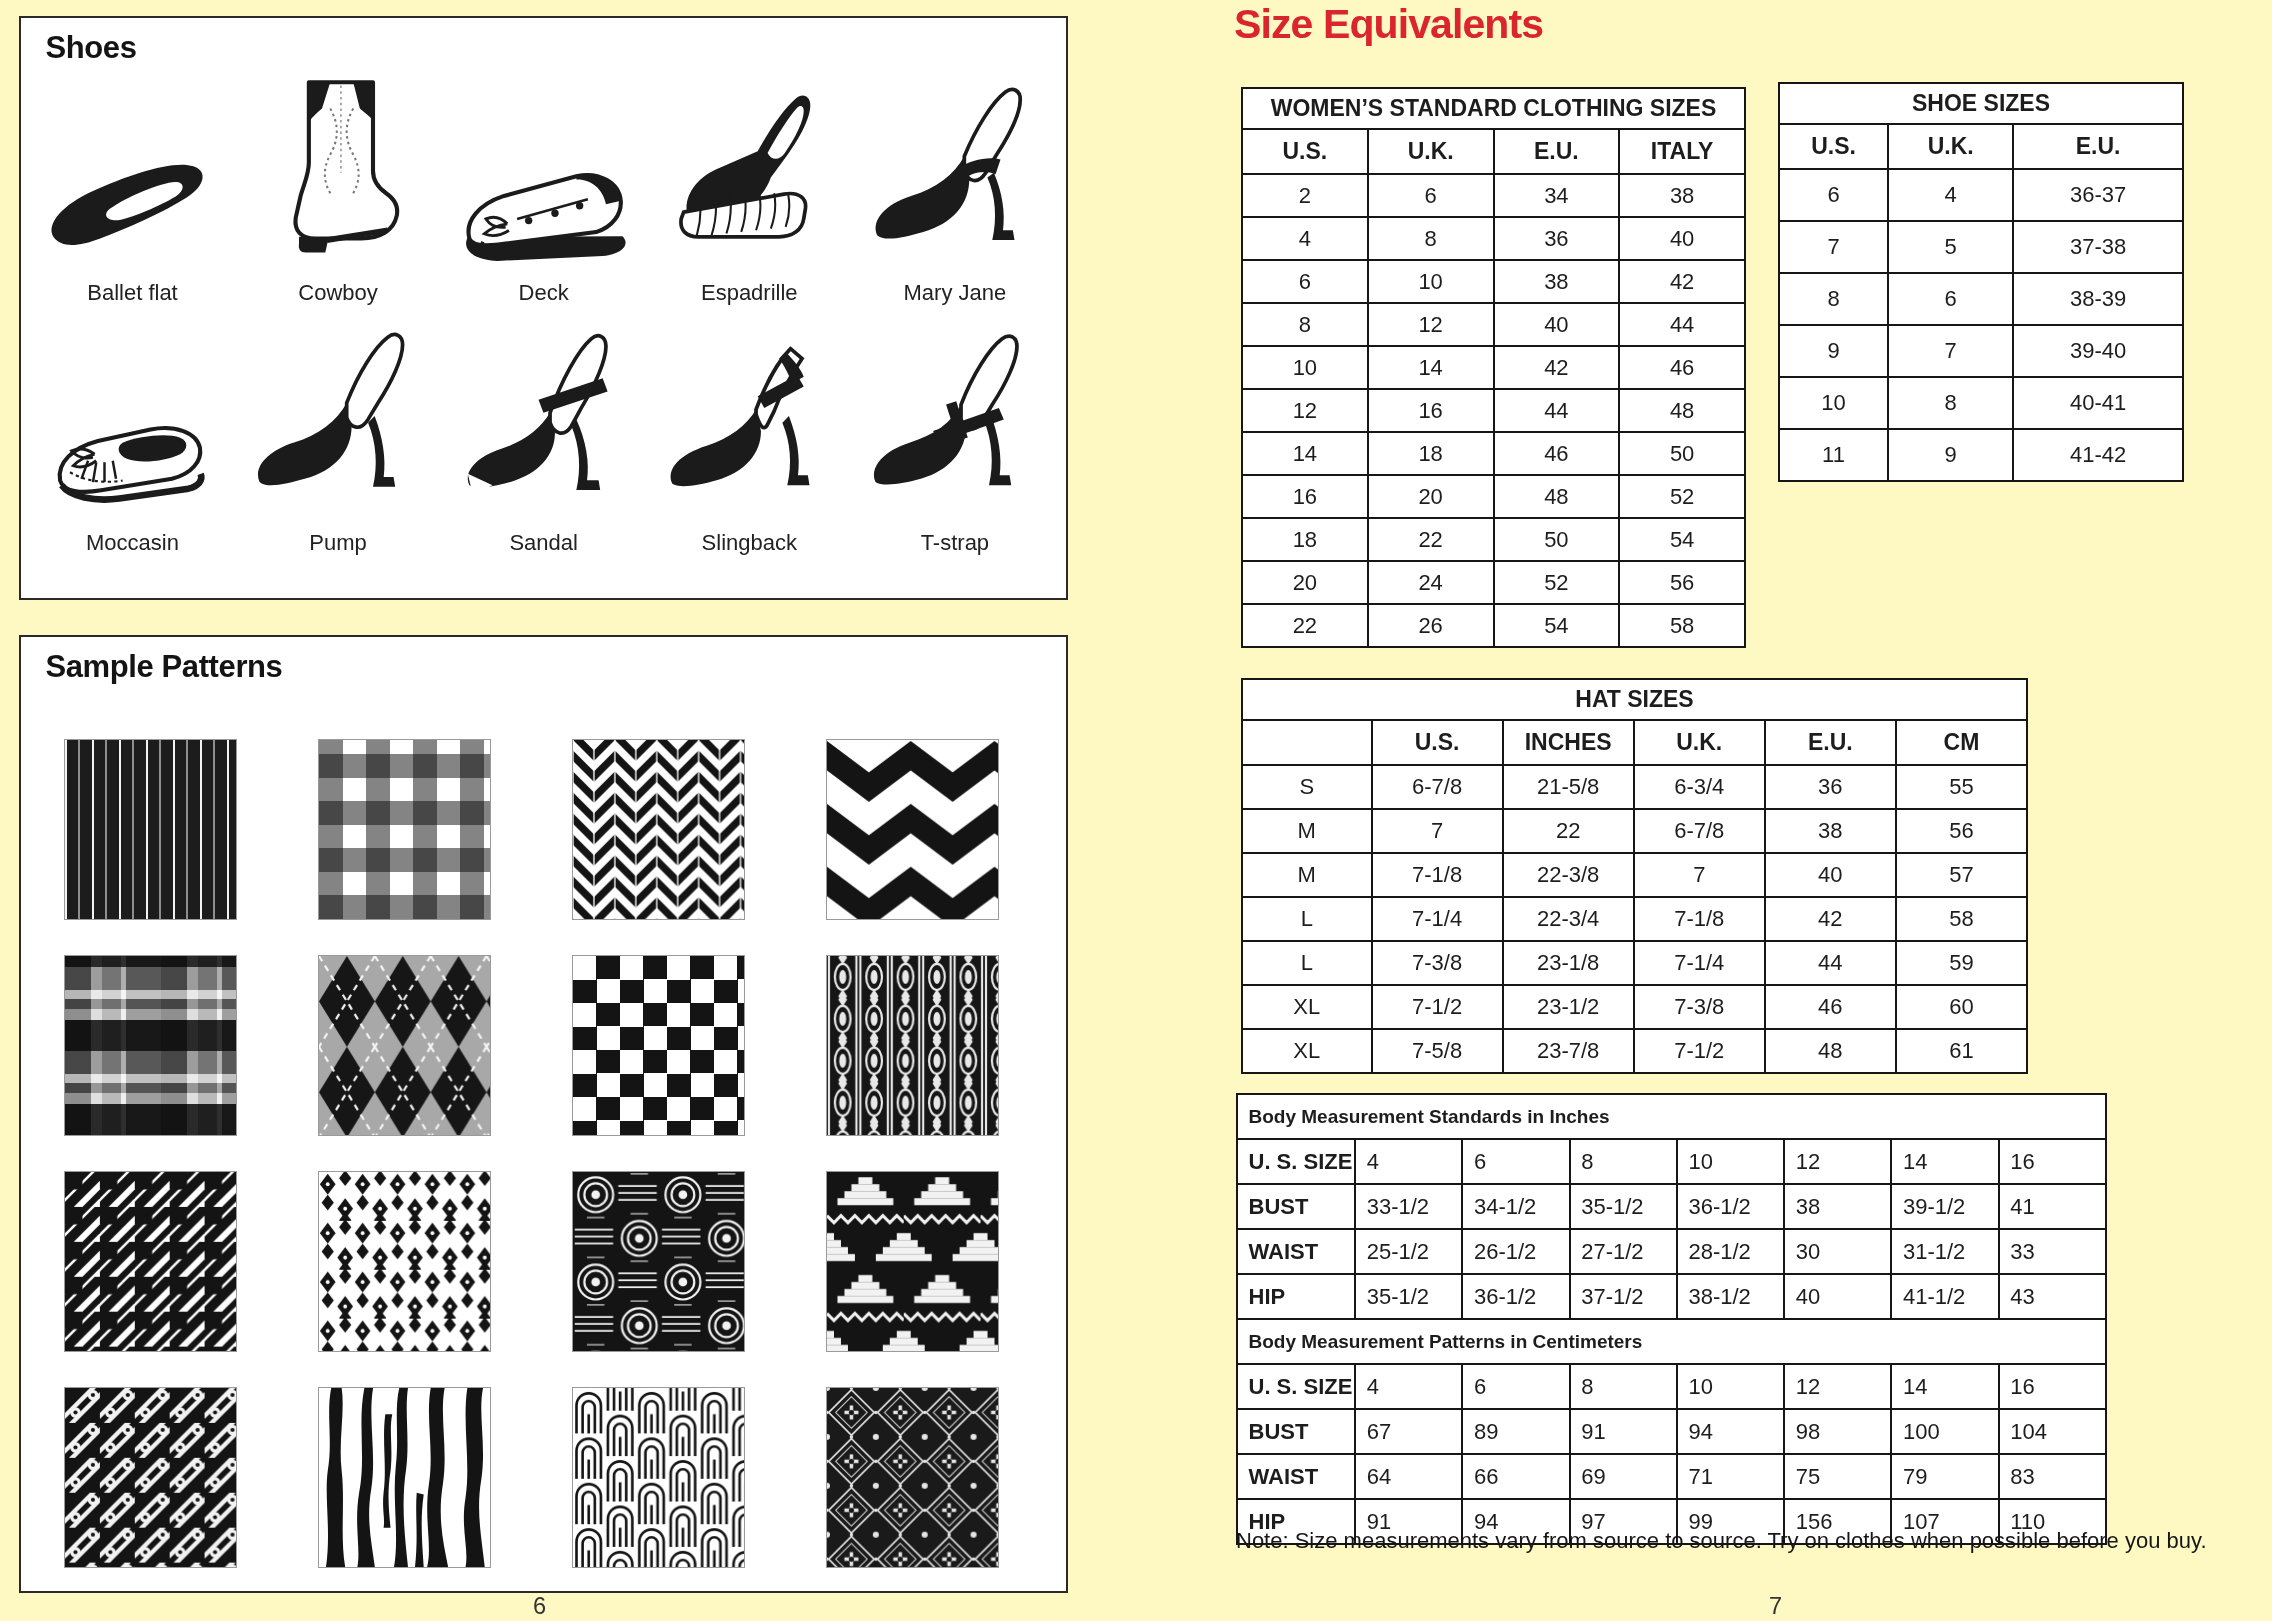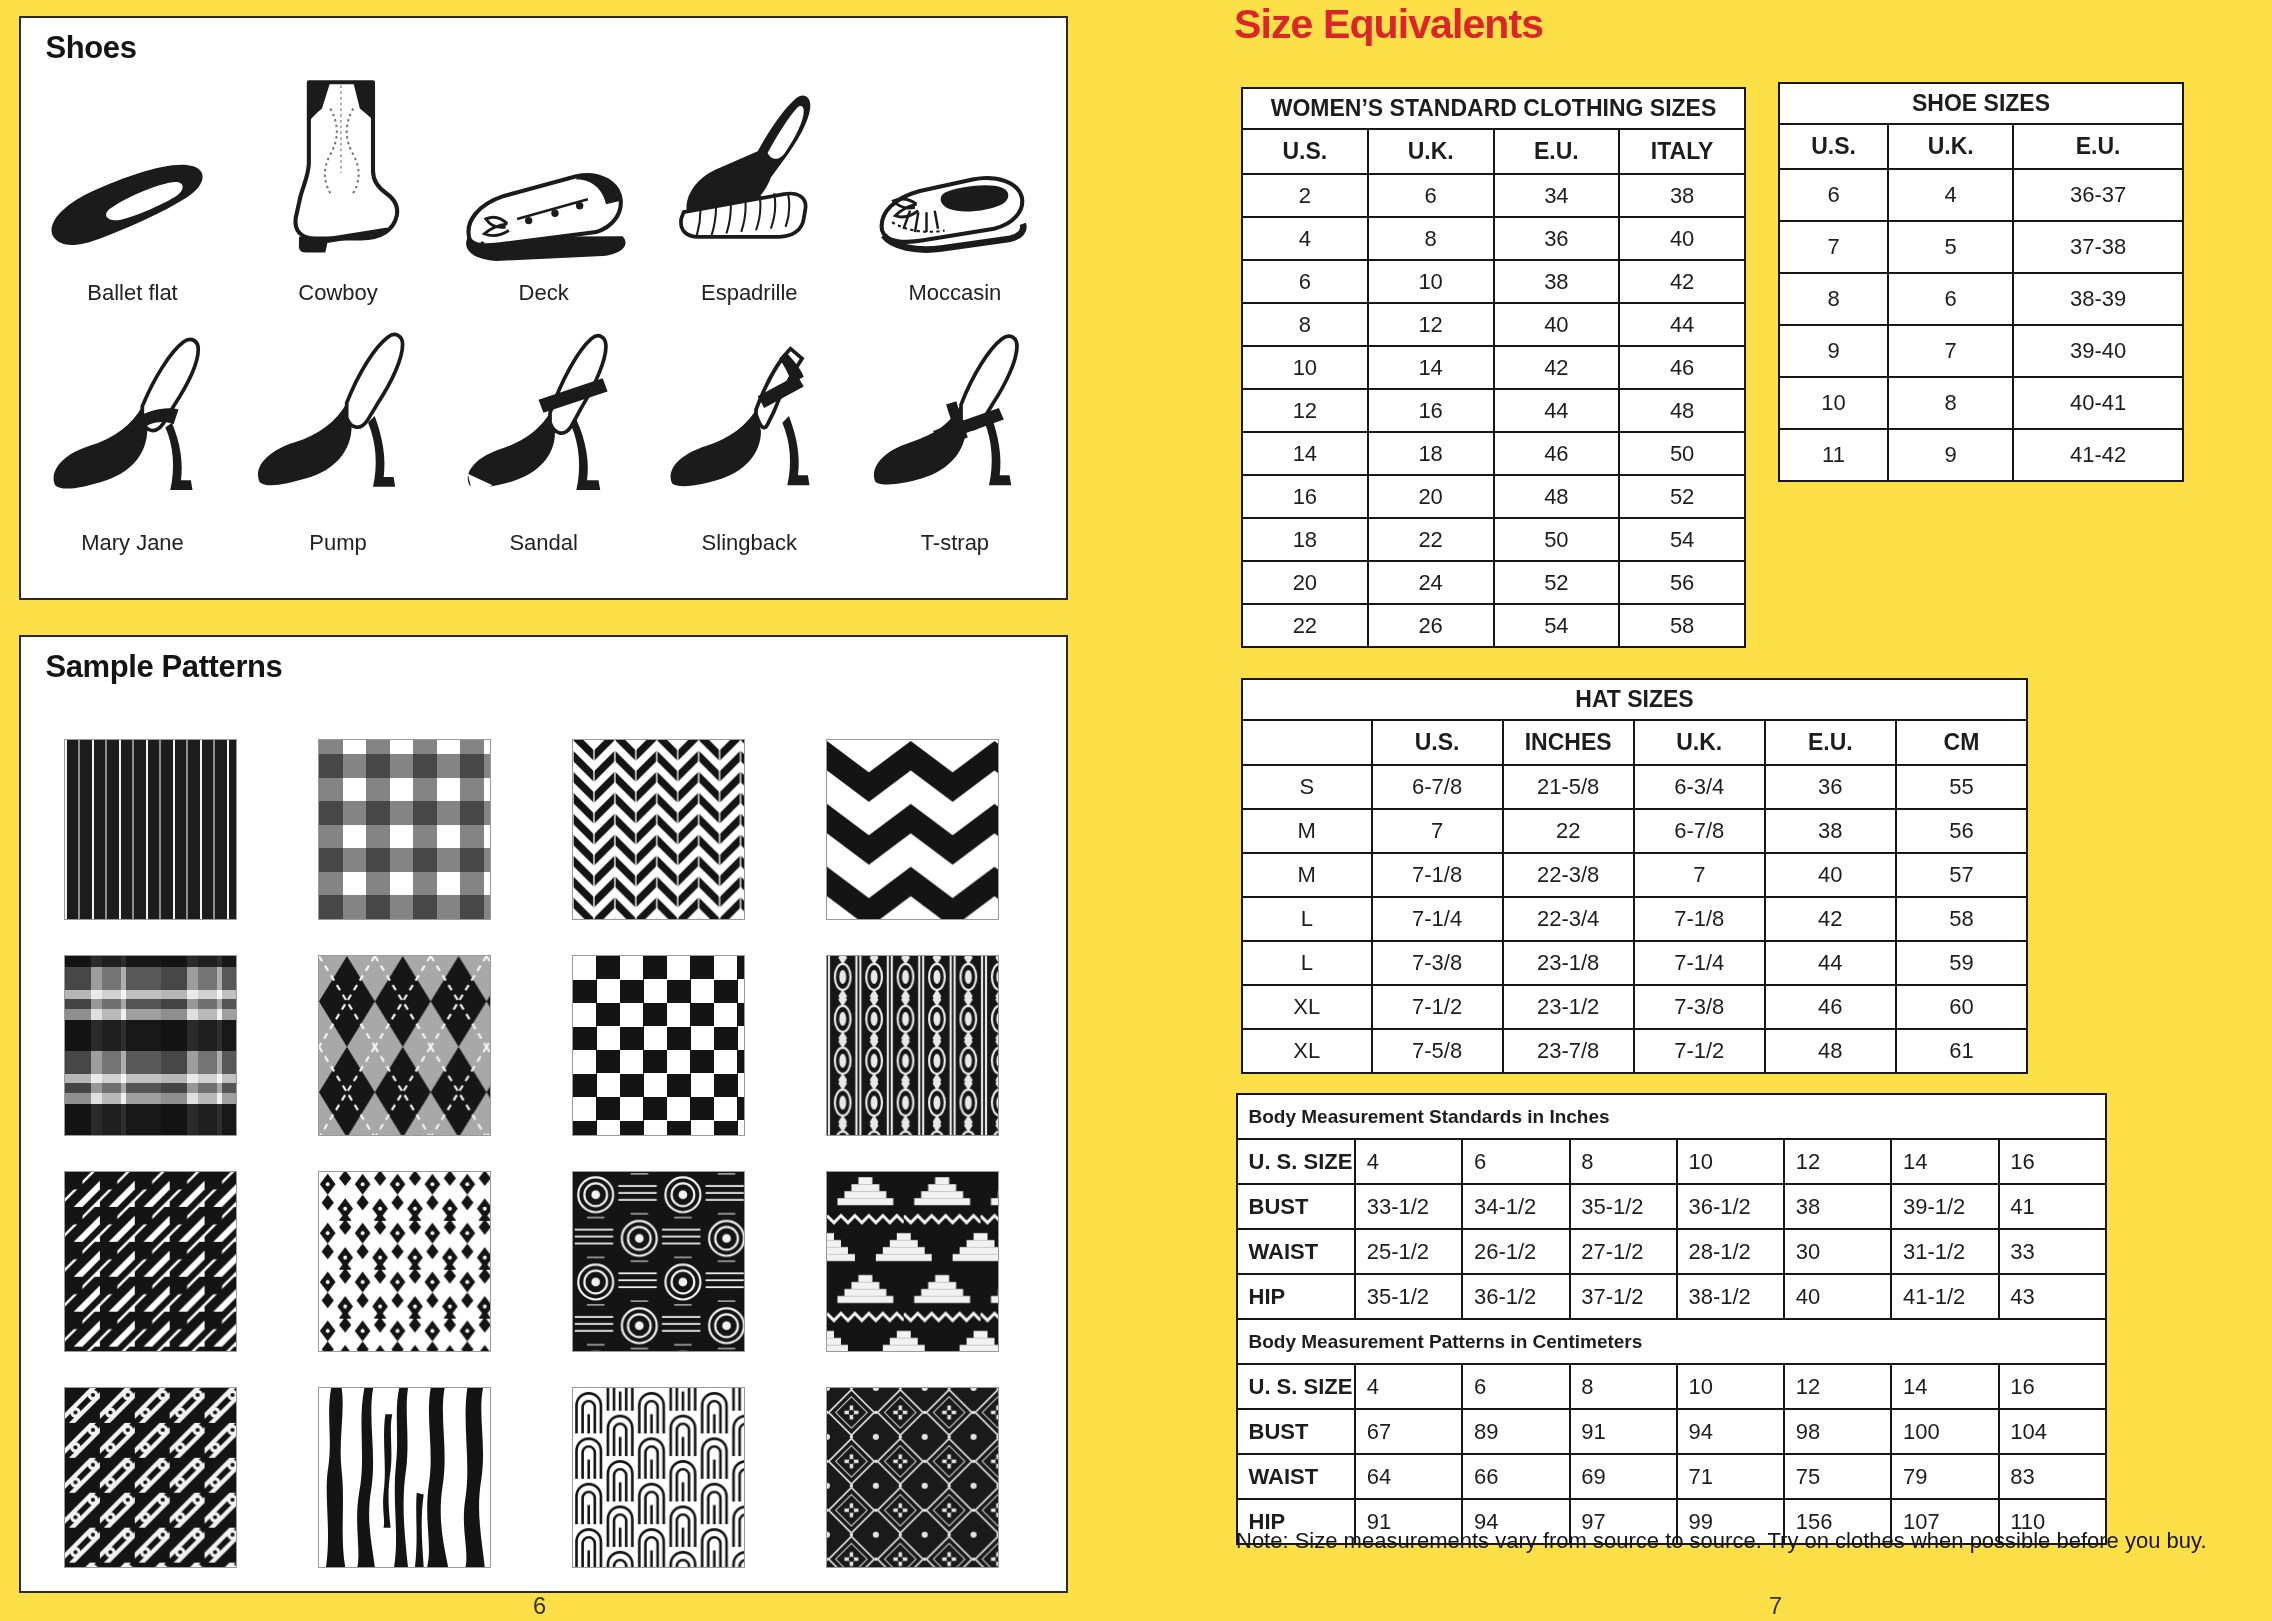--- a/index.html
+++ b/index.html
@@ -1,16 +1,16 @@
 <!DOCTYPE html>
 <html style="font-size:14px"><head>
 <meta charset="utf-8">
 <style>
   html,body{margin:0;padding:0;background:#fff;}
-  .canvas{position:relative;width:2273px;height:1621px;background:#fde047;overflow:hidden;
+  .canvas{position:relative;width:2273px;height:1621px;background:#fef9c3;overflow:hidden;
           font-family:"Liberation Sans",sans-serif;color:#111;}
 
   
   .frame-box{position:absolute;border:2.6px solid #2a2a2a;background:#fff;box-sizing:border-box;}
   .shoes-box{left:19px;top:15.7px;width:1049px;height:584px;}
   .patterns-box{left:19px;top:635px;width:1049px;height:958px;}
   .box-title{position:absolute;left:24.5px;top:12.2px;margin:0;font-size:31px;font-weight:bold;
              letter-spacing:-0.4px;color:#141414;}
 
   .shoe-grid{position:absolute;left:8.7px;top:31px;width:1028px;display:grid;
@@ -252,42 +252,42 @@
             <path d="M132 96 C144 74 158 52 168 41 C172 37 176 39 176 45 C176 57 166 77 153 96 C147 105 137 106 132 96Z" fill="#fff"></path>
             <path d="M30 168 L152 146 C170 143 180 151 178 164 L176 176 C174 190 162 198 146 198 L48 198 C33 198 25 190 27 176 Z" fill="#fff" stroke="#1b1b1b" stroke-width="4.5"></path>
             <path d="M46 196 q7 -24 3 -48 M64 196 q8 -26 4 -50 M82 194 q8 -25 4 -49 M100 192 q8 -24 4 -47 M118 190 q8 -23 4 -45 M136 188 q8 -22 4 -43 M154 186 q7 -20 3 -40" fill="none" stroke="#1b1b1b" stroke-width="2.5"></path>
           </svg>
         </div>
         <figcaption class="shoe-label">Espadrille</figcaption>
       </figure>
 
       <figure class="shoe-cell" style="margin:0">
         <div class="shoe-art">
+          <svg viewBox="0 0 220 240">
+            <path d="M16 196 C8 178 26 158 58 148 C88 139 110 122 122 100 L128 128 C128 158 108 182 72 192 C48 199 24 204 16 196Z" fill="#1b1b1b"></path>
+            <path d="M122 100 C136 66 156 34 172 22 C181 15 190 20 190 31 C190 48 177 74 160 100 L148 120 C139 134 127 132 122 118Z" fill="#fff" stroke="#1b1b1b" stroke-width="4.5"></path>
+            <path d="M112 116 C130 104 152 100 166 104 L160 122 C146 116 130 120 118 130 Z" fill="#1b1b1b"></path>
+            <path d="M158 120 C168 144 172 168 169 190 L181 190 L183 202 L156 202 C162 176 160 148 150 126Z" fill="#1b1b1b"></path>
+          </svg>
+        </div>
+        <figcaption class="shoe-label">Mary Jane</figcaption>
+      </figure>
+
+      <figure class="shoe-cell" style="margin:0">
+        <div class="shoe-art">
           <svg viewBox="0 0 220 160">
             <path d="M22 110 C18 88 38 70 68 62 L132 48 C162 42 188 52 192 70 C195 86 182 102 158 108 L72 122 C48 126 26 124 22 110Z" fill="#fff" stroke="#1b1b1b" stroke-width="5"></path>
             <path d="M24 116 C34 130 64 136 94 132 L178 120 C190 117 196 110 193 102" fill="none" stroke="#1b1b1b" stroke-width="8"></path>
             <path d="M98 64 C118 56 152 52 168 58 C178 62 178 72 168 78 C152 86 120 90 104 84 C92 79 90 69 98 64Z" fill="#1b1b1b"></path>
             <path d="M64 78 q-14 -10 -28 -4 q9 11 26 8 M64 78 q-16 4 -26 14 q13 5 28 -6" fill="none" stroke="#1b1b1b" stroke-width="3.5"></path>
             <path d="M56 86 l-8 22 M66 88 l-4 24 M76 88 l0 24 M86 86 l4 22" stroke="#1b1b1b" stroke-width="3"></path>
             <path d="M34 100 q28 16 64 10" fill="none" stroke="#1b1b1b" stroke-width="2.5" stroke-dasharray="4 4"></path>
           </svg>
         </div>
         <figcaption class="shoe-label">Moccasin</figcaption>
-      </figure>
-
-      <figure class="shoe-cell" style="margin:0">
-        <div class="shoe-art">
-          <svg viewBox="0 0 220 240">
-            <path d="M16 196 C8 178 26 158 58 148 C88 139 110 122 122 100 L128 128 C128 158 108 182 72 192 C48 199 24 204 16 196Z" fill="#1b1b1b"></path>
-            <path d="M122 100 C136 66 156 34 172 22 C181 15 190 20 190 31 C190 48 177 74 160 100 L148 120 C139 134 127 132 122 118Z" fill="#fff" stroke="#1b1b1b" stroke-width="4.5"></path>
-            <path d="M112 116 C130 104 152 100 166 104 L160 122 C146 116 130 120 118 130 Z" fill="#1b1b1b"></path>
-            <path d="M158 120 C168 144 172 168 169 190 L181 190 L183 202 L156 202 C162 176 160 148 150 126Z" fill="#1b1b1b"></path>
-          </svg>
-        </div>
-        <figcaption class="shoe-label">Mary Jane</figcaption>
       </figure>
 
       <figure class="shoe-cell" style="margin:0">
         <div class="shoe-art">
           <svg viewBox="0 0 220 240">
             <path d="M14 192 C6 174 24 154 56 144 C86 135 108 118 120 96 L126 124 C126 154 106 178 70 188 C46 195 22 200 14 192Z" fill="#1b1b1b"></path>
             <path d="M120 96 C134 60 154 28 170 16 C179 9 188 14 188 25 C188 42 175 70 158 96 L146 116 C137 130 125 128 120 114Z" fill="#fff" stroke="#1b1b1b" stroke-width="4.5"></path>
             <path d="M154 112 C164 138 168 164 165 186 L177 186 L179 198 L152 198 C158 172 156 144 146 120Z" fill="#1b1b1b"></path>
           </svg>
         </div>

